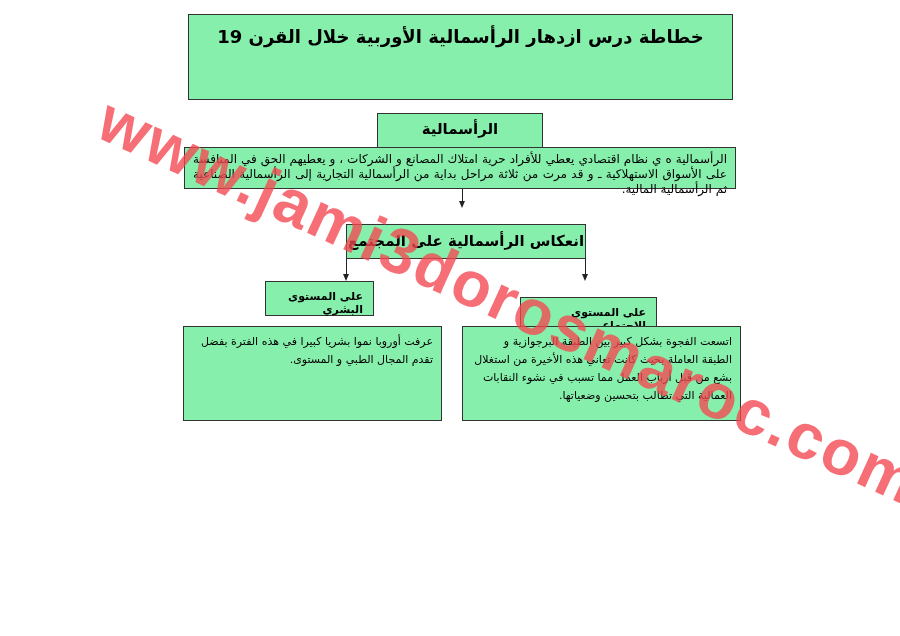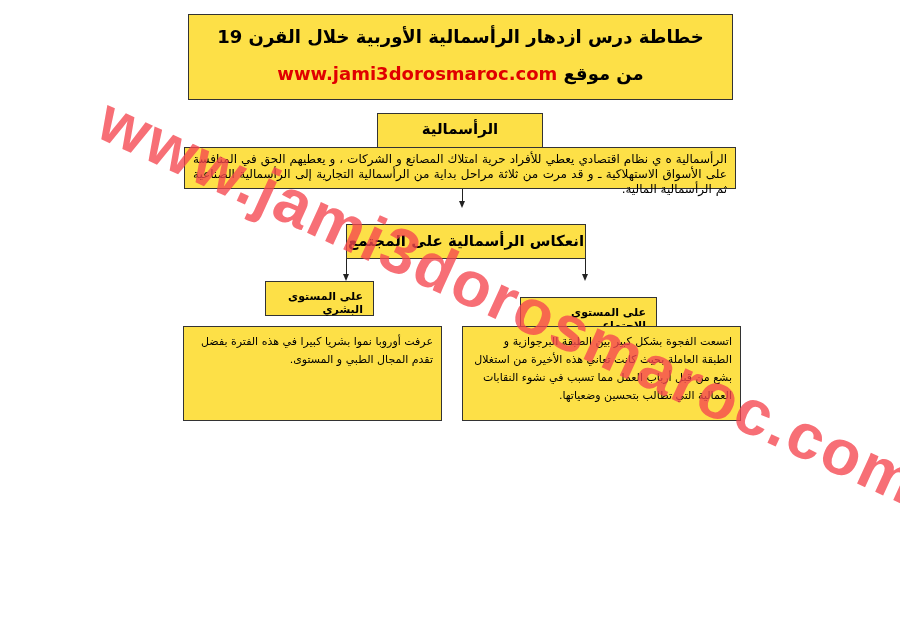--- a/index.html
+++ b/index.html
@@ -1,21 +1,21 @@
 <!DOCTYPE html>
 <html><head>
   <meta charset="utf-8">
   <style>
     html, body { margin: 0; padding: 0; }
     body {
       width: 900px; height: 636px; background: #ffffff; position: relative; overflow: hidden;
       font-family: "DejaVu Sans", "Liberation Sans", sans-serif; color: #000;
     }
     .box {
-      position: absolute; border: 1px solid #333; background: #fde047; box-sizing: border-box;
+      position: absolute; border: 1px solid #333; background: #86efac; box-sizing: border-box;
       direction: rtl; z-index: 2;
     }
     .title-box { left: 188px; top: 14px; width: 545px; height: 86px; text-align: center; }
     .title-line1 { font-weight: bold; font-size: 18px; margin-top: 9px; line-height: 26px; }
     .title-line2 { font-weight: bold; font-size: 18px; margin-top: 11px; line-height: 26px; }
     .url { color: #e00000; direction: ltr; unicode-bidi: embed; }
 
     .cap-box { left: 377px; top: 113px; width: 166px; height: 35px; text-align: center;
       font-weight: bold; font-size: 15px; line-height: 30px; }
     .def-box { left: 184px; top: 147px; width: 552px; height: 42px; padding: 4px 8px 0 8px;
@@ -41,24 +41,20 @@
       font-family: "Liberation Sans", sans-serif; font-weight: bold; font-size: 64px;
       color: rgba(245, 70, 80, 0.78); letter-spacing: 2px; white-space: nowrap;
       transform-origin: 0 0; transform: rotate(24.5deg); direction: ltr;
     }
   </style>
 </head>
 <body>
 
 <div class="box title-box">
   <div class="title-line1">خطاطة درس ازدهار الرأسمالية الأوربية خلال القرن 19</div>
-  <div class="title-line2">
-    <span>من موقع</span>
-    <span class="url">www.jami3dorosmaroc.com</span>
-  </div>
 </div>
 
 <div class="box cap-box">الرأسمالية</div>
 <div class="box def-box">الرأسمالية ه ي نظام اقتصادي يعطي للأفراد حرية امتلاك المصانع و الشركات ، و يعطيهم الحق في المنافسة على الأسواق الاستهلاكية ـ و قد مرت من ثلاثة مراحل بداية من الرأسمالية التجارية إلى الرأسمالية الصناعية ثم الرأسمالية المالية.</div>
 
 <div class="line" style="left:462px; top:189px; width:1px; height:12px;"></div>
 <div class="arrow" style="left:459px; top:201px;"></div>
 
 <div class="box eff-box">انعكاس الرأسمالية على المجتمع</div>
 

